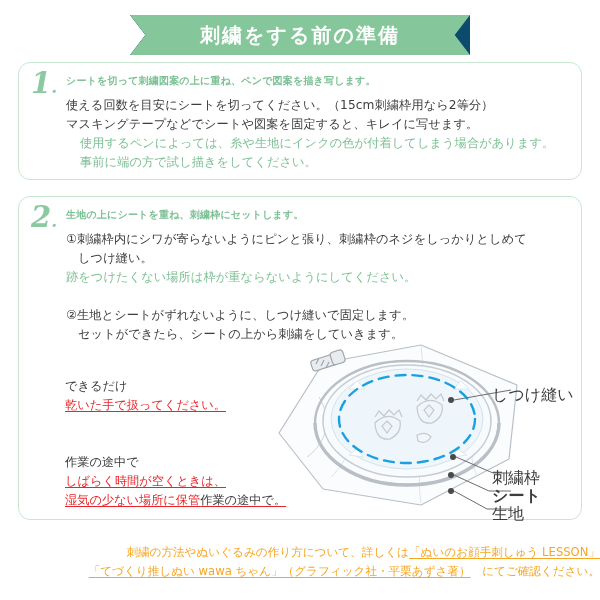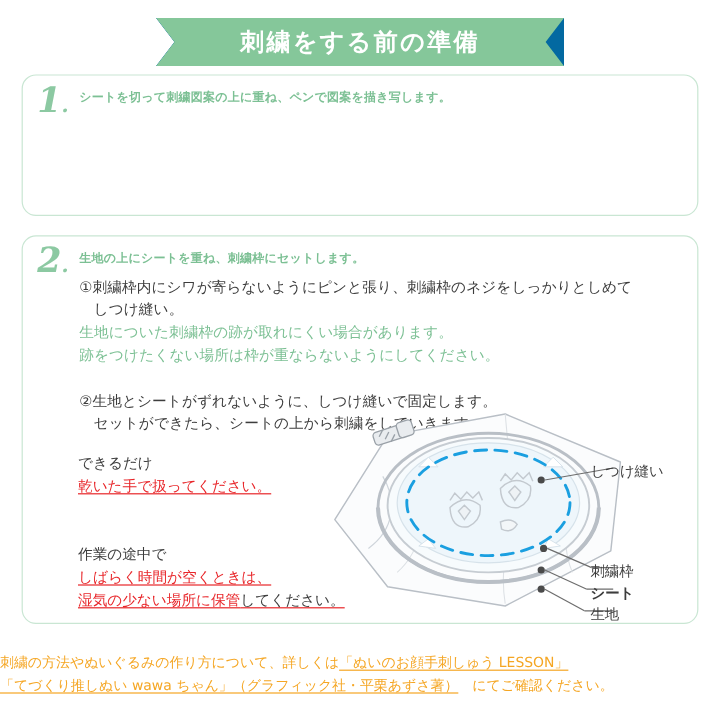--- a/index.html
+++ b/index.html
@@ -29,21 +29,21 @@
     width: 600px;
     height: 44px;
     display: flex;
     align-items: center;
     justify-content: center;
   }
   .banner {
     position: relative;
     width: 340px;
     height: 40px;
-    background: #0369a1;
+    background: #0c4a6e;
     display: flex;
     align-items: center;
     justify-content: center;
     clip-path: polygon(
       0% 0%, 100% 0%,
       100% 100%, 0% 100%,
       4.5% 50%
     );
   }
   .banner-inner {
@@ -153,36 +153,36 @@
     position: absolute;
     left: 252px;
     top: 140px;
     width: 270px;
     height: 180px;
   }
 
   
   .callout-label {
     position: absolute;
-    font-size: 12px;
+    font-size: 16px;
     color: #3d3d3d;
     white-space: nowrap;
   }
   #label-baste  { left: 492px; top: 385px; }
   #label-hoop   { left: 492px; top: 468px; }
   #label-sheet  { left: 492px; top: 486px; font-weight: bold; }
   #label-fabric { left: 492px; top: 504px; }
 
   
   .footer {
     position: absolute;
     left: 0;
     top: 543px;
     width: 600px;
-    text-align: left;
+    text-align: right;
   }
   .footer-line {
     font-size: 11.6px;
     line-height: 19px;
     color: #f5a623;
     white-space: nowrap;
   }
   .u { text-decoration: underline; text-underline-offset: 2px; }
 </style>
 </head>
@@ -193,29 +193,34 @@
   <div class="banner-wrap">
     <div class="banner">
       <div class="banner-inner"></div>
       <span class="banner-title">刺繍をする前の準備</span>
     </div>
   </div>
 
   <div class="step-box" id="step-box-1">
     <div class="step-num" id="step-num-1"><span>1</span><span class="dot">.</span></div>
     <div class="step-head">シートを切って刺繍図案の上に重ね、ペンで図案を描き写します。</div>
+    <div class="lines">
+      <div class="line gray">使える回数を目安にシートを切ってください。（15cm刺繍枠用なら2等分）</div>
+      <div class="line gray">マスキングテープなどでシートや図案を固定すると、キレイに写せます。</div>
+      <div class="line green indent">使用するペンによっては、糸や生地にインクの色が付着してしまう場合があります。</div>
+      <div class="line green indent">事前に端の方で試し描きをしてください。</div>
+    </div>
   </div>
 
   <div class="step-box" id="step-box-2">
     <div class="step-num" id="step-num-2"><span>2</span><span class="dot">.</span></div>
     <div class="step-head">生地の上にシートを重ね、刺繍枠にセットします。</div>
     <div class="lines">
       <div class="line gray">①刺繍枠内にシワが寄らないようにピンと張り、刺繍枠のネジをしっかりとしめて</div>
       <div class="line gray indent2">しつけ縫い。</div>
-      <div class="line green">生地についた刺繍枠の跡が取れにくい場合があります。</div>
       <div class="line green">跡をつけたくない場所は枠が重ならないようにしてください。</div>
       <div class="line">&nbsp;</div>
       <div class="line gray">②生地とシートがずれないように、しつけ縫いで固定します。</div>
       <div class="line gray indent2">セットができたら、シートの上から刺繍をしていきます。</div>
     </div>
 
     <div class="illus-area">
 
       <svg class="hoop-svg" viewBox="0 0 270 180">
 
@@ -277,21 +282,21 @@
       </svg>
 
       <div class="note-block" id="note-dry">
         <div class="note-line">できるだけ</div>
         <div class="note-line warn">乾いた手で扱ってください。</div>
       </div>
 
       <div class="note-block" id="note-store">
         <div class="note-line">作業の途中で</div>
         <div class="note-line warn">しばらく時間が空くときは、</div>
-        <div class="note-line warn"><span>湿気の少ない場所に保管</span><span class="plain">してください。</span></div>
+        <div class="note-line warn"><span>湿気の少ない場所に保管</span><span class="plain">作業の途中で。</span></div>
       </div>
     </div>
   </div>
 
   <div class="callout-label" id="label-baste">しつけ縫い</div>
   <div class="callout-label" id="label-hoop">刺繍枠</div>
   <div class="callout-label" id="label-sheet">シート</div>
   <div class="callout-label" id="label-fabric">生地</div>
 
   <div class="footer">

